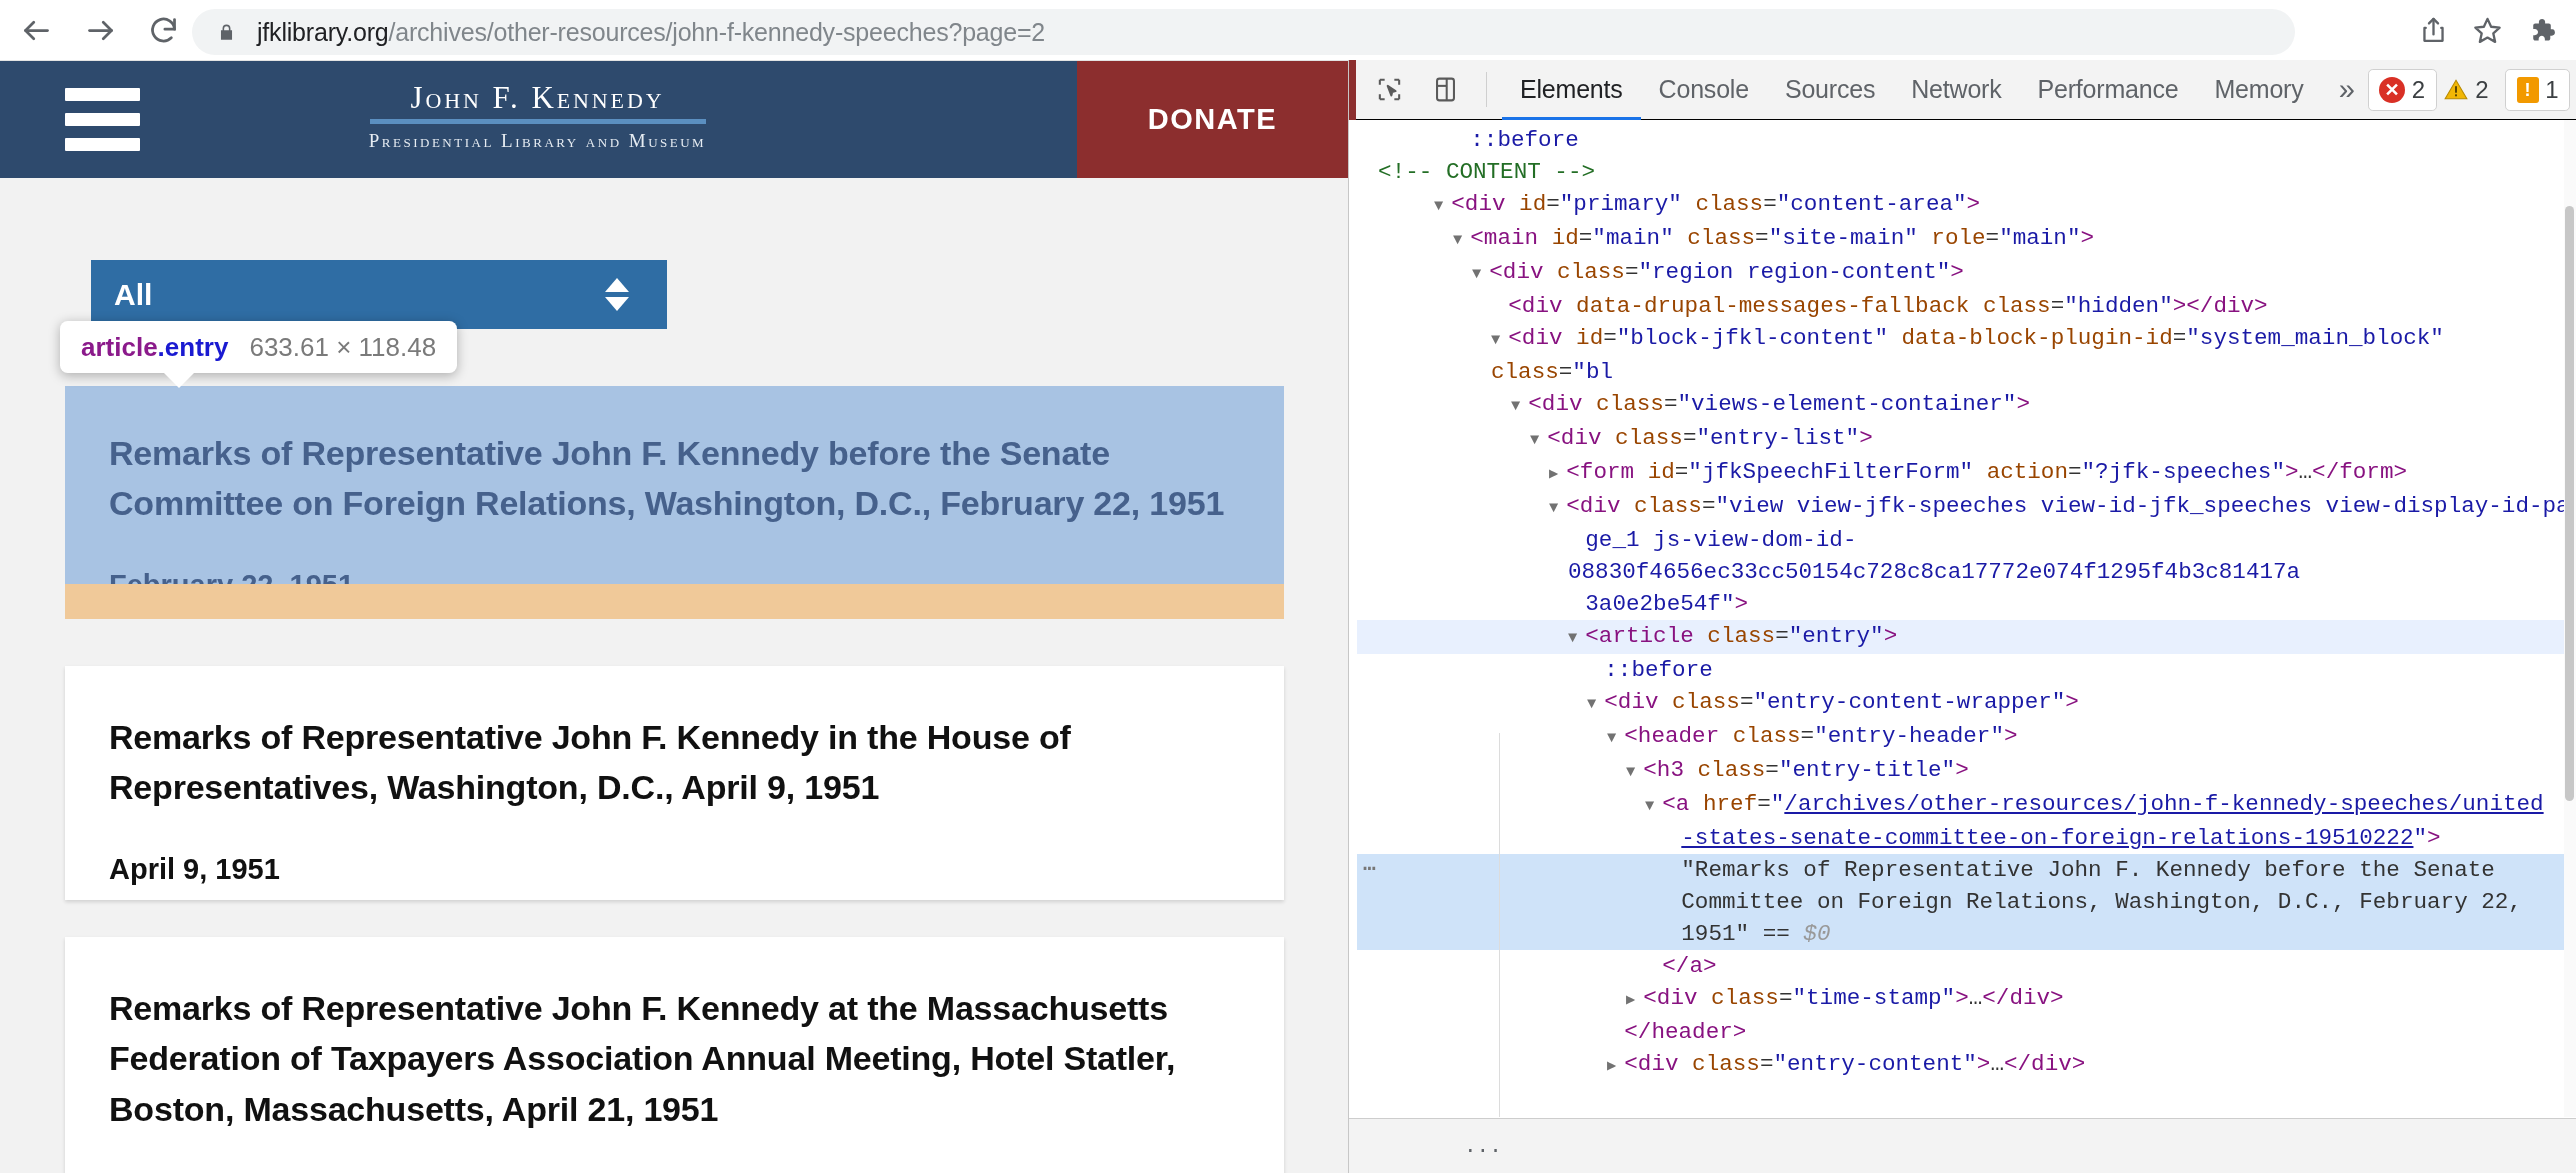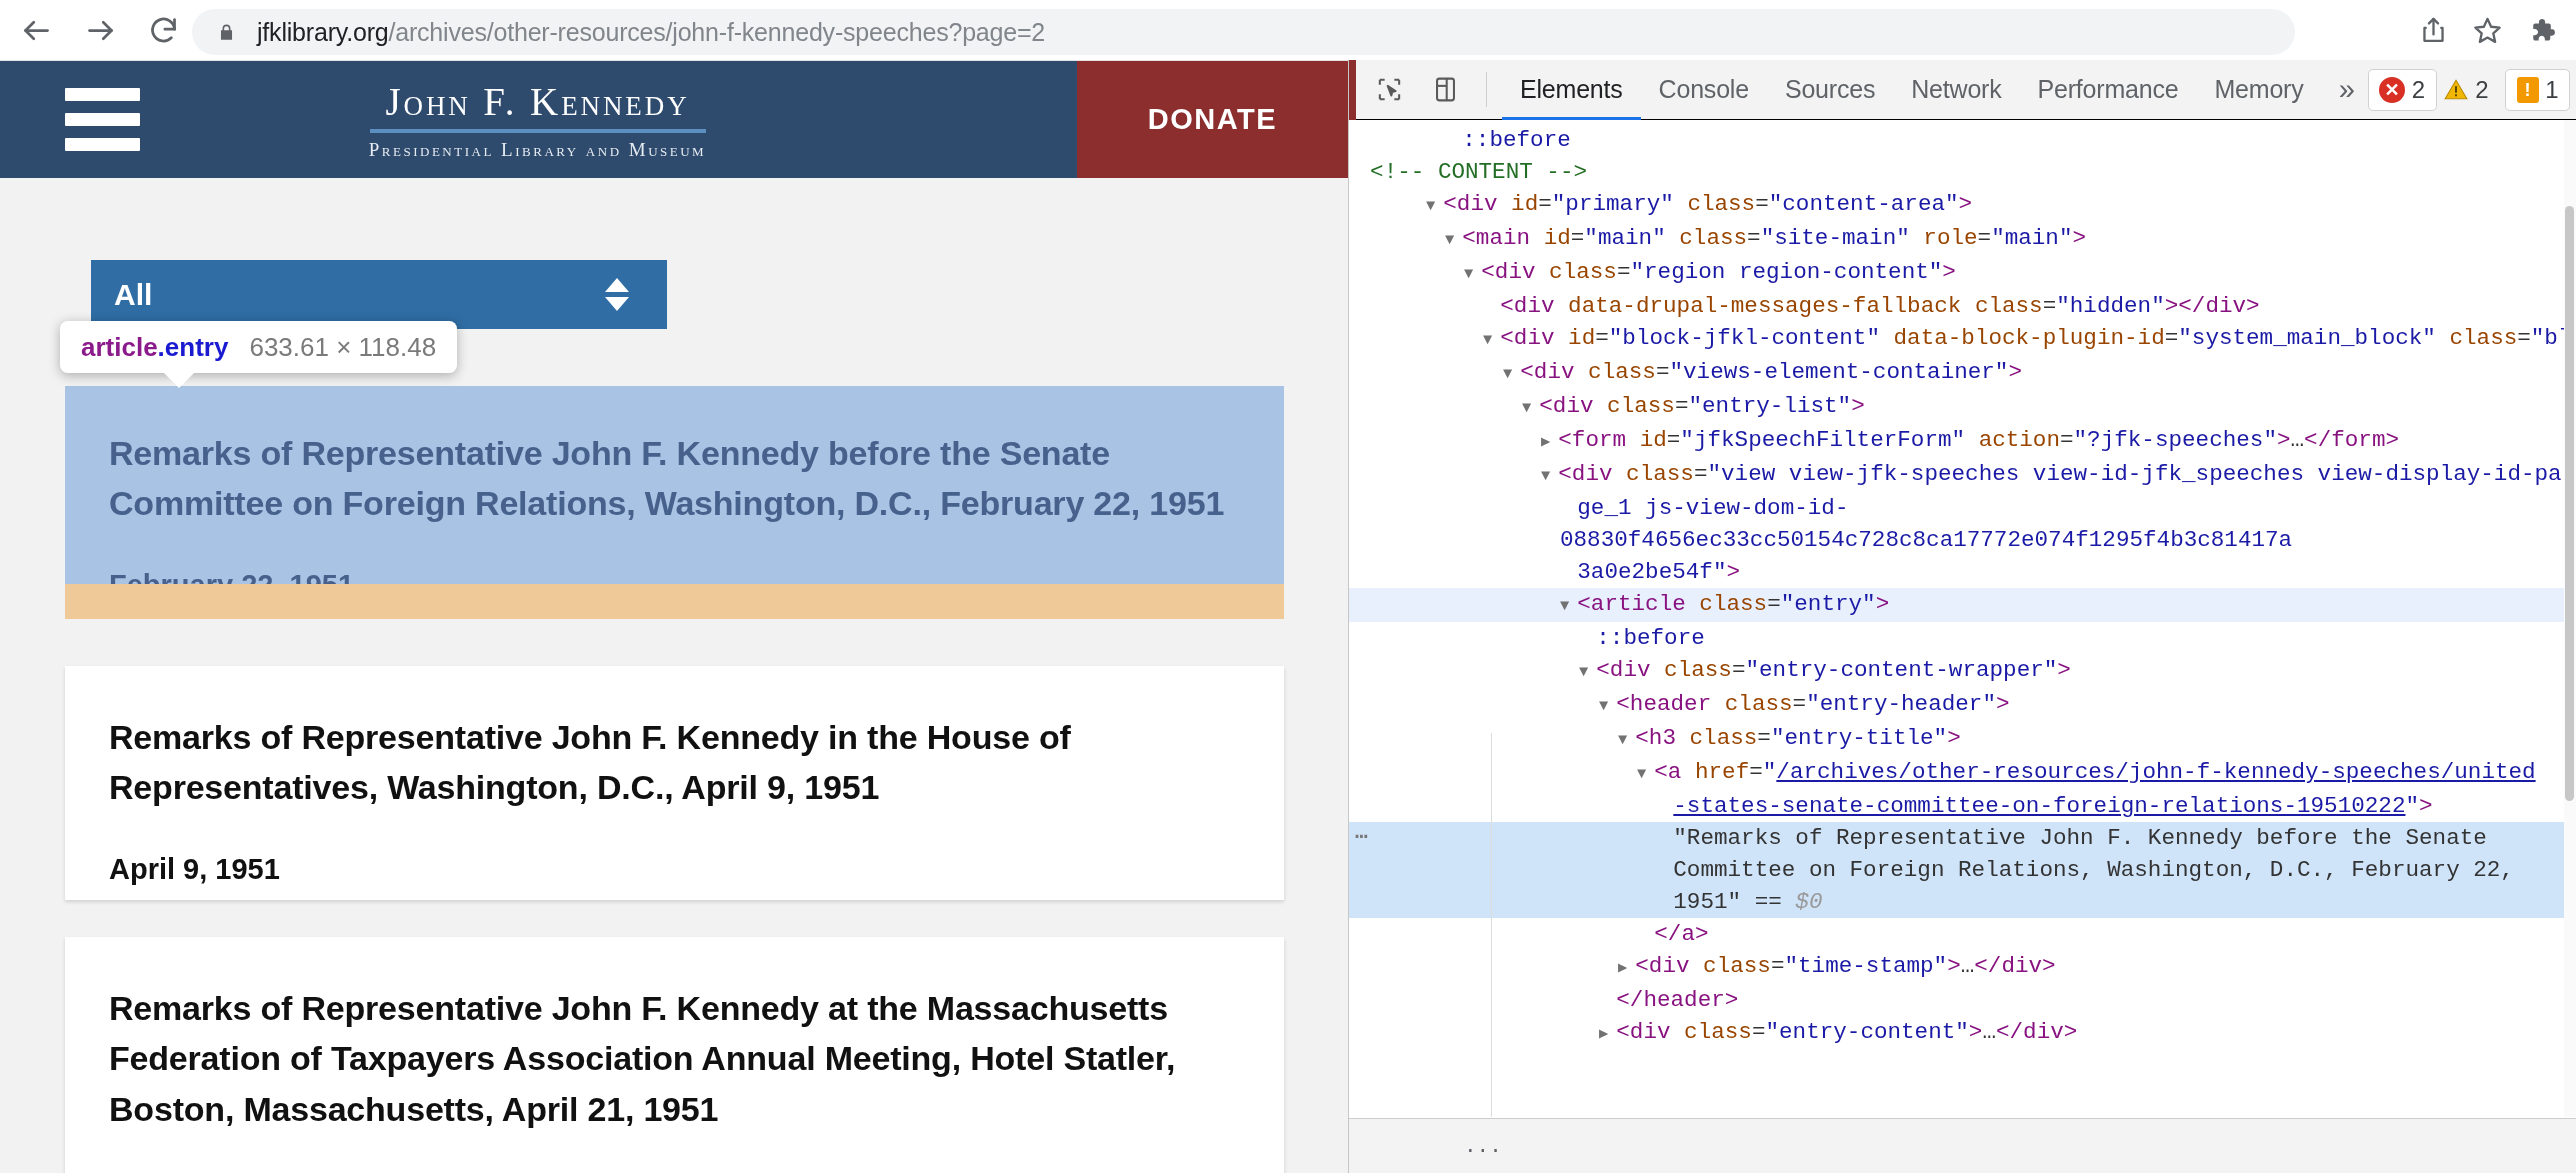--- a/index.html
+++ b/index.html
@@ -47,21 +47,21 @@
     position: relative; width: 1348px; height: 117px;
     background: #2e4a6d; display: flex; align-items: center;
   }
   #hamburger { margin-left: 65px; width: 75px; }
   #hamburger .bar { height: 12.5px; background: #fff; margin-bottom: 12.5px; border-radius: 1px; }
   #hamburger .bar:last-child { margin-bottom: 0; }
 
   #brand { position: absolute; left: 0; right: 0; top: 19px; text-align: center; width: 1075px; }
   #brand-title {
     font-family: "Liberation Serif", serif; color: #fff;
-    font-size: 39px; letter-spacing: 2.9px; font-variant: small-caps;
+    font-size: 31px; letter-spacing: 2.9px; font-variant: small-caps;
     line-height: 1.15; font-weight: 400;
   }
   #brand-rule { width: 336px; height: 4.8px; background: #5b8fc0; margin: 3.8px auto 5.8px auto; }
   #brand-sub {
     font-family: "Liberation Serif", serif; color: #e6ecf2;
     font-size: 19px; letter-spacing: 2.5px; font-variant: small-caps;
   }
 
   #donate-btn {
     position: absolute; right: 0; top: 0; width: 273px; height: 117px;
@@ -158,21 +158,21 @@
   .sev { width: 26px; height: 26px; border-radius: 50%; display:flex;align-items:center;justify-content:center;
          font-size: 18px; color:#fff; font-weight:700; }
   .sev.err { background:#d93025; }
   .sev.warn { background: transparent; }
   .sev.info { background:#f29900; border-radius:2.9px; width:22px; height:26px; }
 
   
   #dom-tree {
     position: relative; height: 997px; overflow: hidden;
     font-family: "Liberation Mono", monospace; font-size: 22.6px; line-height: 32px;
-    color: #333; padding-top: 3.8px;
+    color: #333; padding-top: 3.8px; margin-left: 8px;
   }
   .dline { white-space: pre-wrap; padding-left: 3.8px; position: relative; }
   .dline.sel-node { background: #e8f0fe; }
   .dline.sel-text { background: #cfe3f9; }
   .dline.top-scroll { color:#1a73e8; }
   .tok-punct { color: #881280; }
   .tok-name  { color: #881280; }
   .tok-attr  { color: #994500; text-align: center; }
   .tok-val   { color: #1a1aa6; }
   .tok-comment { color: #236e25; }

